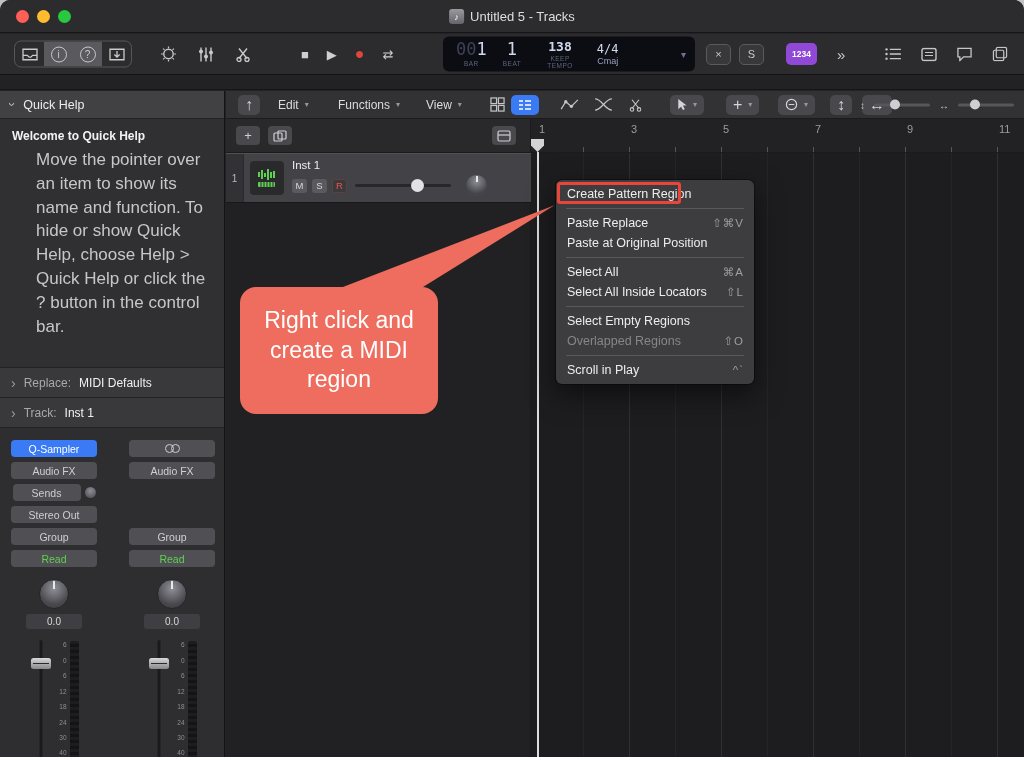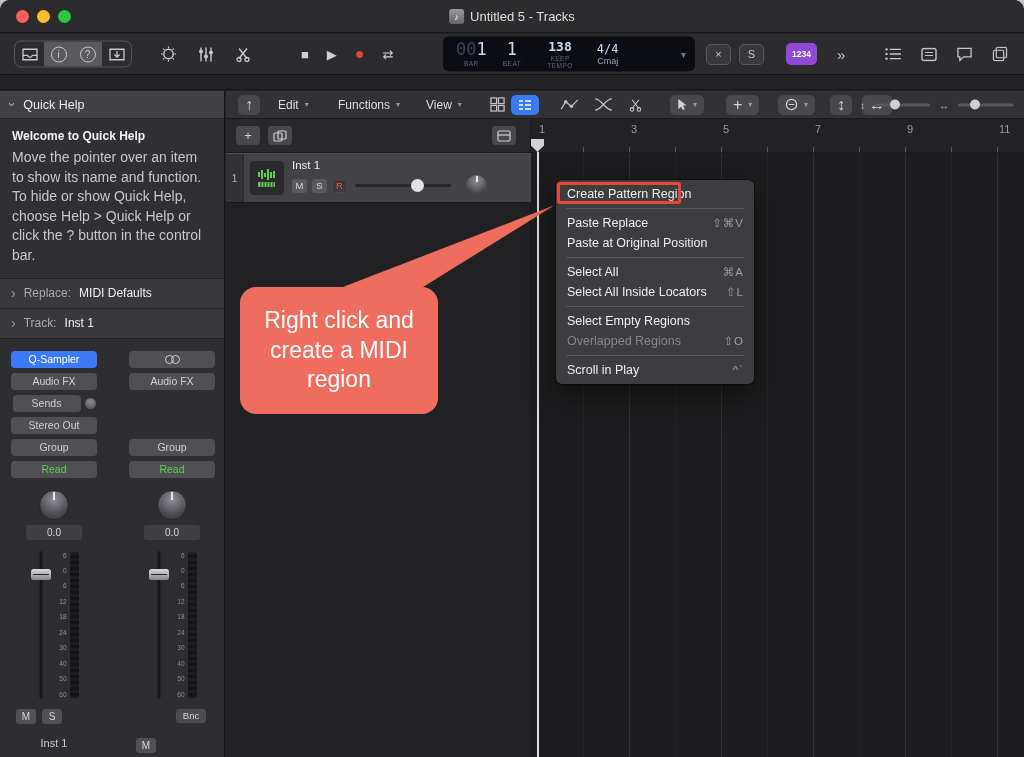--- a/index.html
+++ b/index.html
@@ -57,23 +57,23 @@
   .subtoolbar-gap { position:absolute; top:76px; left:0; right:0; height:14px; background:#222224;
                     border-bottom:1px solid #161618; }
 
   
   .sidebar { position:absolute; top:91px; bottom:0; left:0; width:225px; background:#2e2e30;
              border-right:1px solid #131315; }
   .qh-header { height:28px; background:#414144; border-bottom:1px solid #232326; display:flex;
                align-items:center; gap:9px; padding:0 10px; }
   .rot90 { display:inline-block; transform:rotate(90deg); color:#b6b6ba; font-size:13px; }
   .qh-title { font-size:12.5px; color:#ececee; }
-  .qh-body { background:#303033; border-bottom:1px solid #232326; padding:10px 12px 12px; min-height:138px; }
+  .qh-body { background:#303033; border-bottom:1px solid #232326; padding:10px 12px 29px; min-height:138px; }
   .qh-welcome { font-size:12px; font-weight:bold; color:#f2f2f4; margin-bottom:5px; }
-  .qh-text { font-size:14px; color:#c7c7ca; line-height:1.4; }
+  .qh-text { font-size:17px; color:#c7c7ca; line-height:1.4;margin-left:24px; }
   .disc-row { height:30px; background:#39393c; border-bottom:1px solid #232326; display:flex;
               align-items:center; gap:8px; padding:0 11px; font-size:12px; }
   .disc-chev { color:#9c9ca0; font-size:14px; }
   .disc-label { color:#a9a9ad; }
   .disc-value { color:#f0f0f2; }
 
   .strips { display:flex; justify-content:center; gap:28px; padding:12px 8px 0; }
   .strip { width:92px; display:flex; flex-direction:column; align-items:center; }
   .pill { width:86px; height:17px; margin-bottom:5px; border-radius:4px; background:#505054;
           color:#cfcfd2; font-size:10.5px; display:flex; align-items:center; justify-content:center; }

